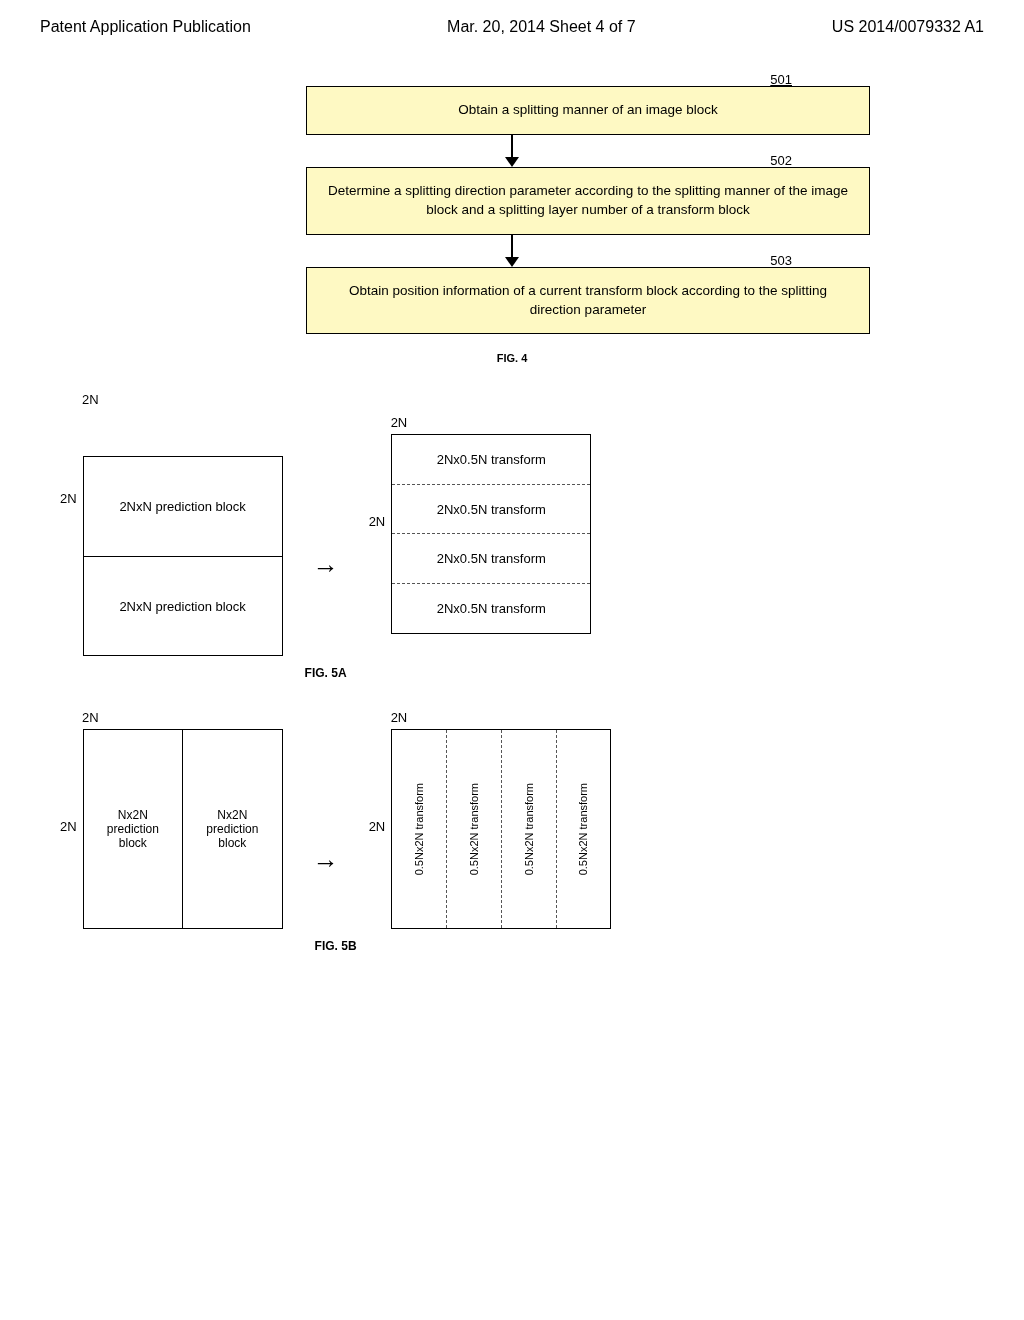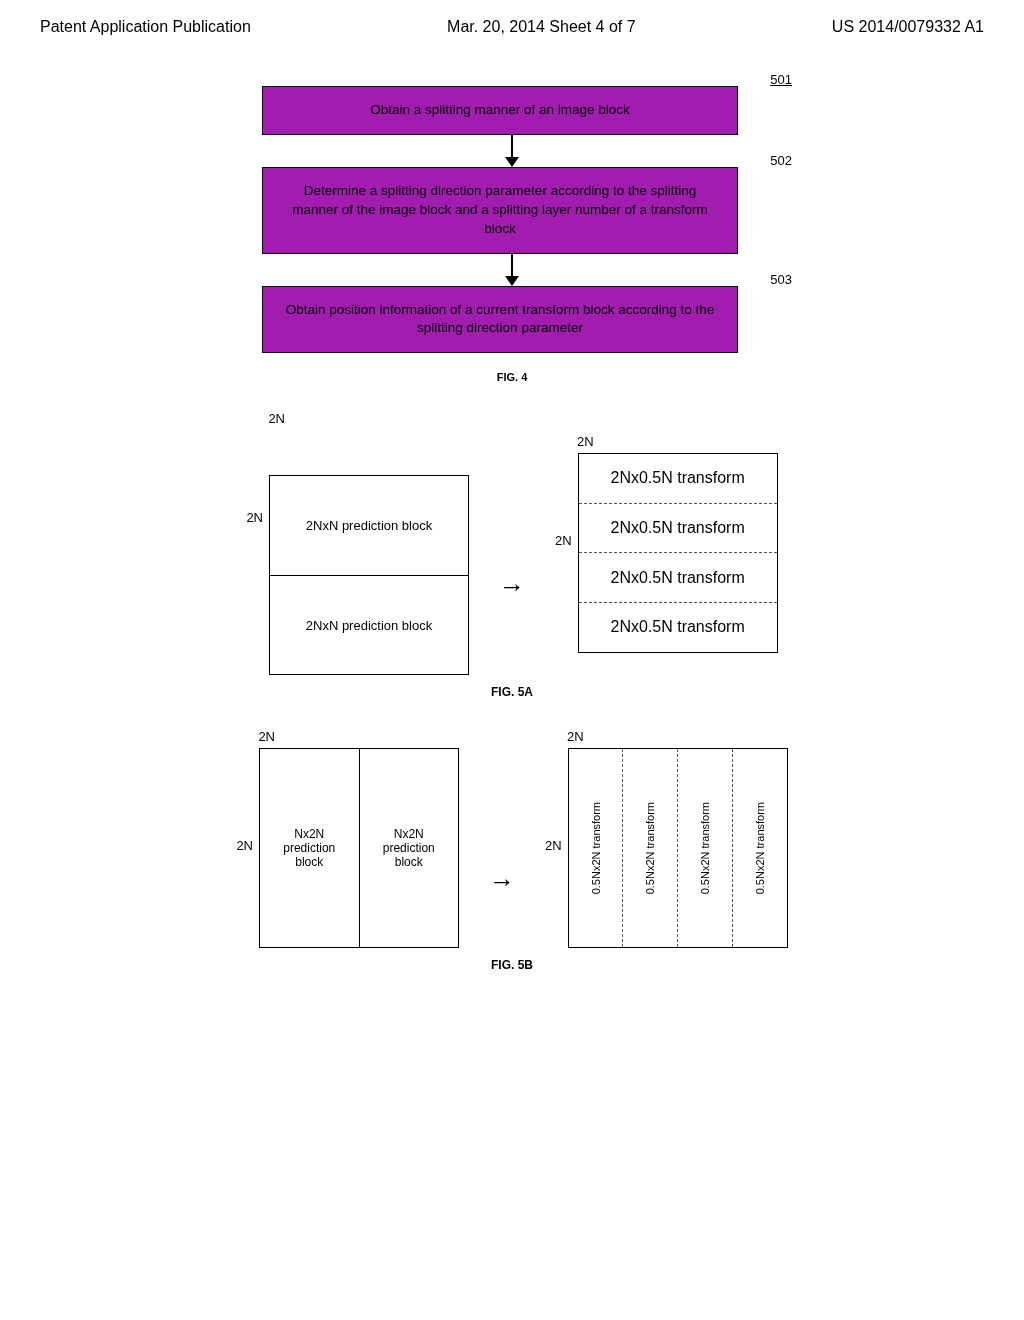--- a/index.html
+++ b/index.html
@@ -40,24 +40,25 @@
       width: 100%;
       display: flex;
       flex-direction: column;
       align-items: center;
     }
 
     .flow-box {
       border: 1.5px solid #000;
       padding: 14px 20px;
       text-align: center;
-      width: 476px;
+      width: 564px;
       font-size: 13.5px;
       line-height: 1.4;
-      background: #a21caf;
+      background: #fef9c3;
+      margin-left: 44px;
     }
 
     .flow-arrow {
       width: 0;
       height: 0;
       border-left: 7px solid transparent;
       border-right: 7px solid transparent;
       border-top: 10px solid #000;
       margin: 0 auto;
     }
@@ -150,21 +151,21 @@
       width: 200px;
       height: 200px;
       display: flex;
       flex-direction: column;
     }
     .fig5a-right-block {
       flex: 1;
       display: flex;
       align-items: center;
       justify-content: center;
-      font-size: 16px;
+      font-size: 13px;
       text-align: center;
     }
     .fig5a-right-block:not(:last-child) {
       border-bottom: 1.5px dashed #555;
     }
 
     .fig-sublabel {
       text-align: center;
       font-size: 12px;
       margin-top: 10px;
@@ -256,21 +257,21 @@
       transform: rotate(180deg);
       font-size: 11px;
       text-align: center;
     }
     .fig5b-right-block:not(:last-child) {
       border-right: 1.5px dashed #555;
     }
 
     .diagram-container {
       display: flex;
-      justify-content: center;
+      justify-content: flex-start;
       gap: 60px;
       align-items: flex-start;
     }
     .fig-section {
       display: flex;
       flex-direction: column;
       align-items: center;
     }
   </style>
 </head>

